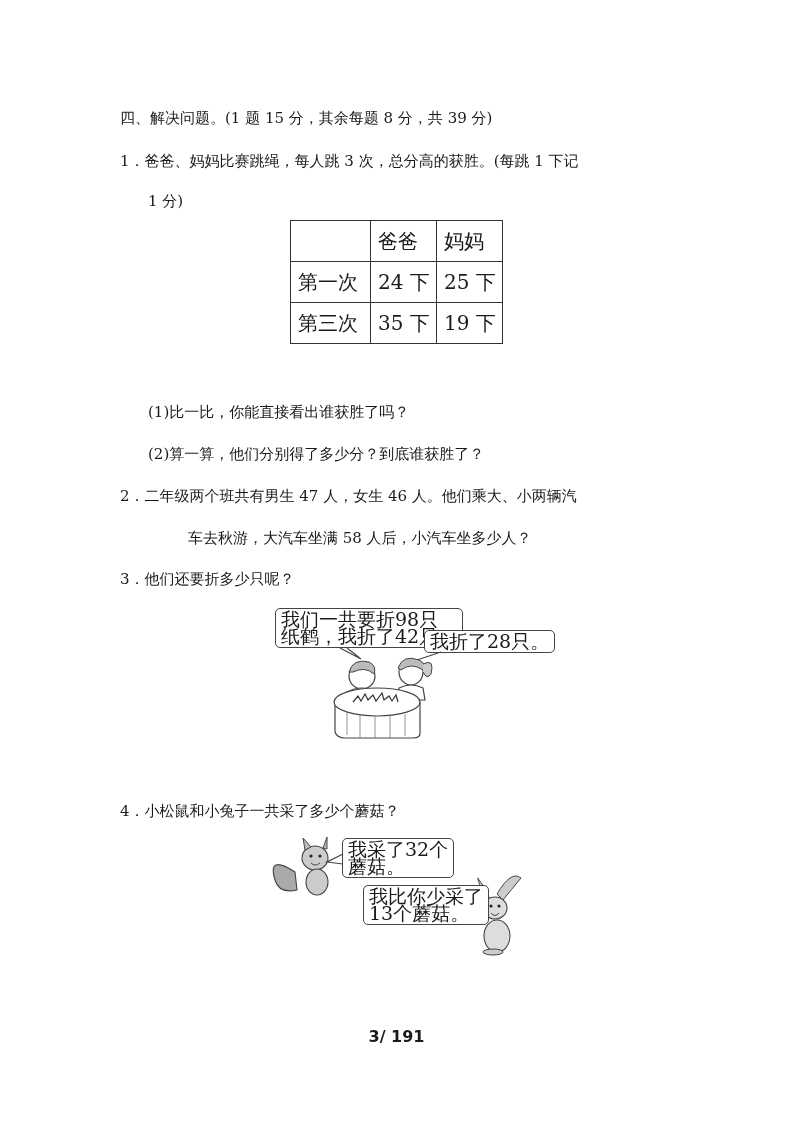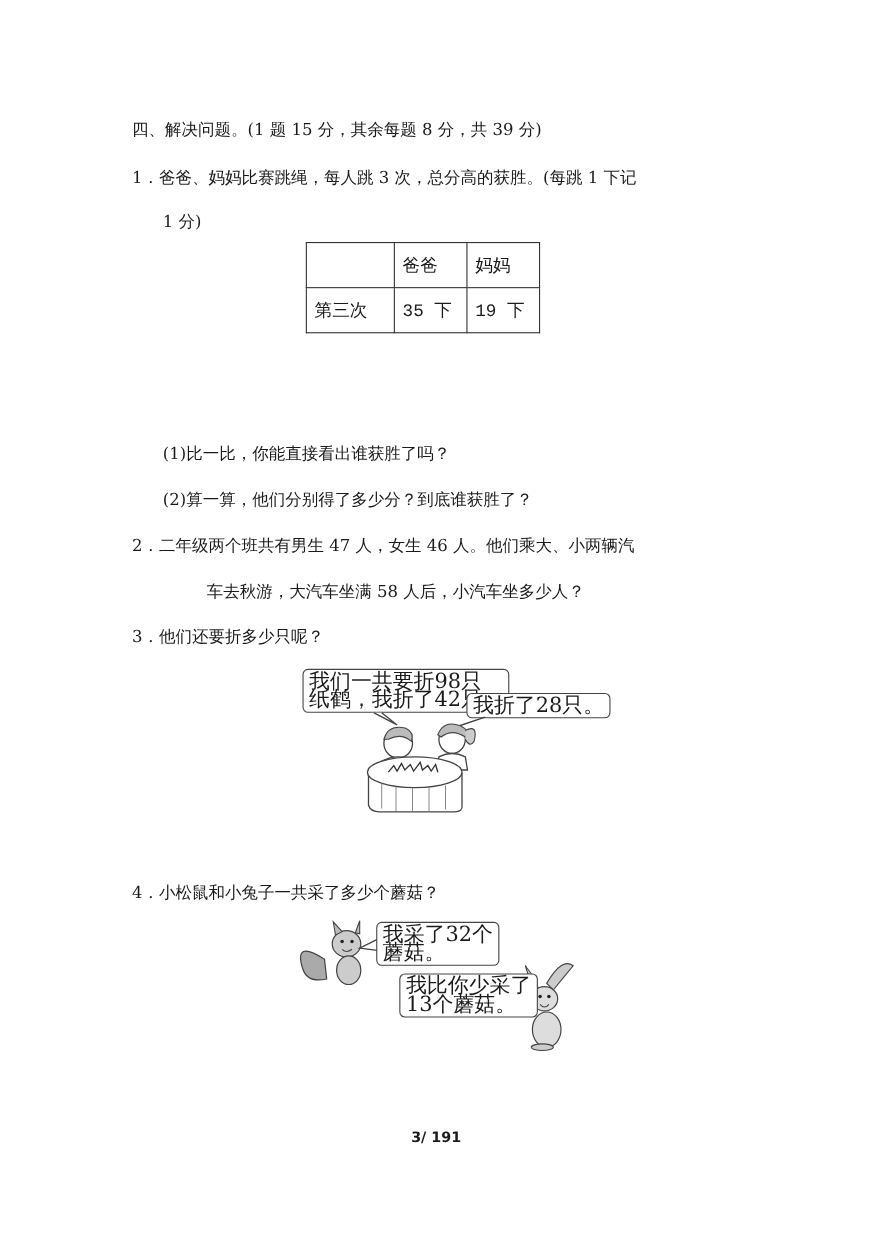--- a/index.html
+++ b/index.html
@@ -1,47 +1,52 @@
 <!DOCTYPE html>
 <html><head>
 <meta charset="utf-8">
 <style>
   html, body { margin: 0; padding: 0; background: #ffffff; }
   body { width: 793px; height: 1122px; position: relative; overflow: hidden;
          font-family: "DejaVu Serif", "Liberation Serif", serif; color: #1a1a1a; }
   .line { position: absolute; font-size: 15px; white-space: nowrap; line-height: 22px; }
-  table.score { position: absolute; left: 278px; top: 220px; border-collapse: collapse;
-                font-size: 16px; font-family: Liberation Mono, monospace; }
+  table.score { position: absolute; left: 290px; top: 220px; border-collapse: collapse;
+                font-size: 20px; }
   table.score td { border: 1.5px solid #333; height: 40px; padding: 0 0 0 7px; text-align: left;
                    vertical-align: middle; }
   table.score td.c0 { width: 72px; }
   table.score td.c1 { width: 58px; }
   table.score td.c2 { width: 58px; }
   .bubble { position: absolute; border: 1.3px solid #444; border-radius: 5px; background: #fff;
             font-size: 19px; line-height: 17px; padding: 2px 5px; white-space: nowrap; }
   .illus { position: absolute; }
   .pagenum { position: absolute; left: 0; width: 793px; top: 1027px; text-align: center;
-             font-family: "DejaVu Sans", "Liberation Sans", sans-serif; font-weight: bold; font-size: 13px; }
+             font-family: "DejaVu Sans", "Liberation Sans", sans-serif; font-weight: bold; font-size: 16px; }
 </style>
 </head>
 <body>
 
 <div class="line" style="left:120px; top:107px;">四、解决问题。(1 题 15 分，其余每题 8 分，共 39 分)</div>
 
 <div class="line" style="left:120px; top:150px;">
   <span>1．</span><span>爸爸、妈妈比赛跳绳，每人跳 3 次，总分高的获胜。(每跳 1 下记</span>
 </div>
 <div class="line" style="left:148px; top:190px;">1 分)</div>
 
 <table class="score">
   <tbody>
       <tr>
     <td class="c0"></td>
     <td class="c1">爸爸</td>
     <td class="c2">妈妈</td>
+  </tr>
+  <tr>
+    <td class="c0">第一次</td>
+    <td class="c1">24 下</td>
+    <td class="c2">25 下</td>
   </tr>
   <tr>
     <td class="c0">第三次</td>
     <td class="c1">35 下</td>
     <td class="c2">19 下</td>
   </tr>
 </tbody>
   </table>
 
 <div class="line" style="left:148px; top:401px;">(1)比一比，你能直接看出谁获胜了吗？</div>

